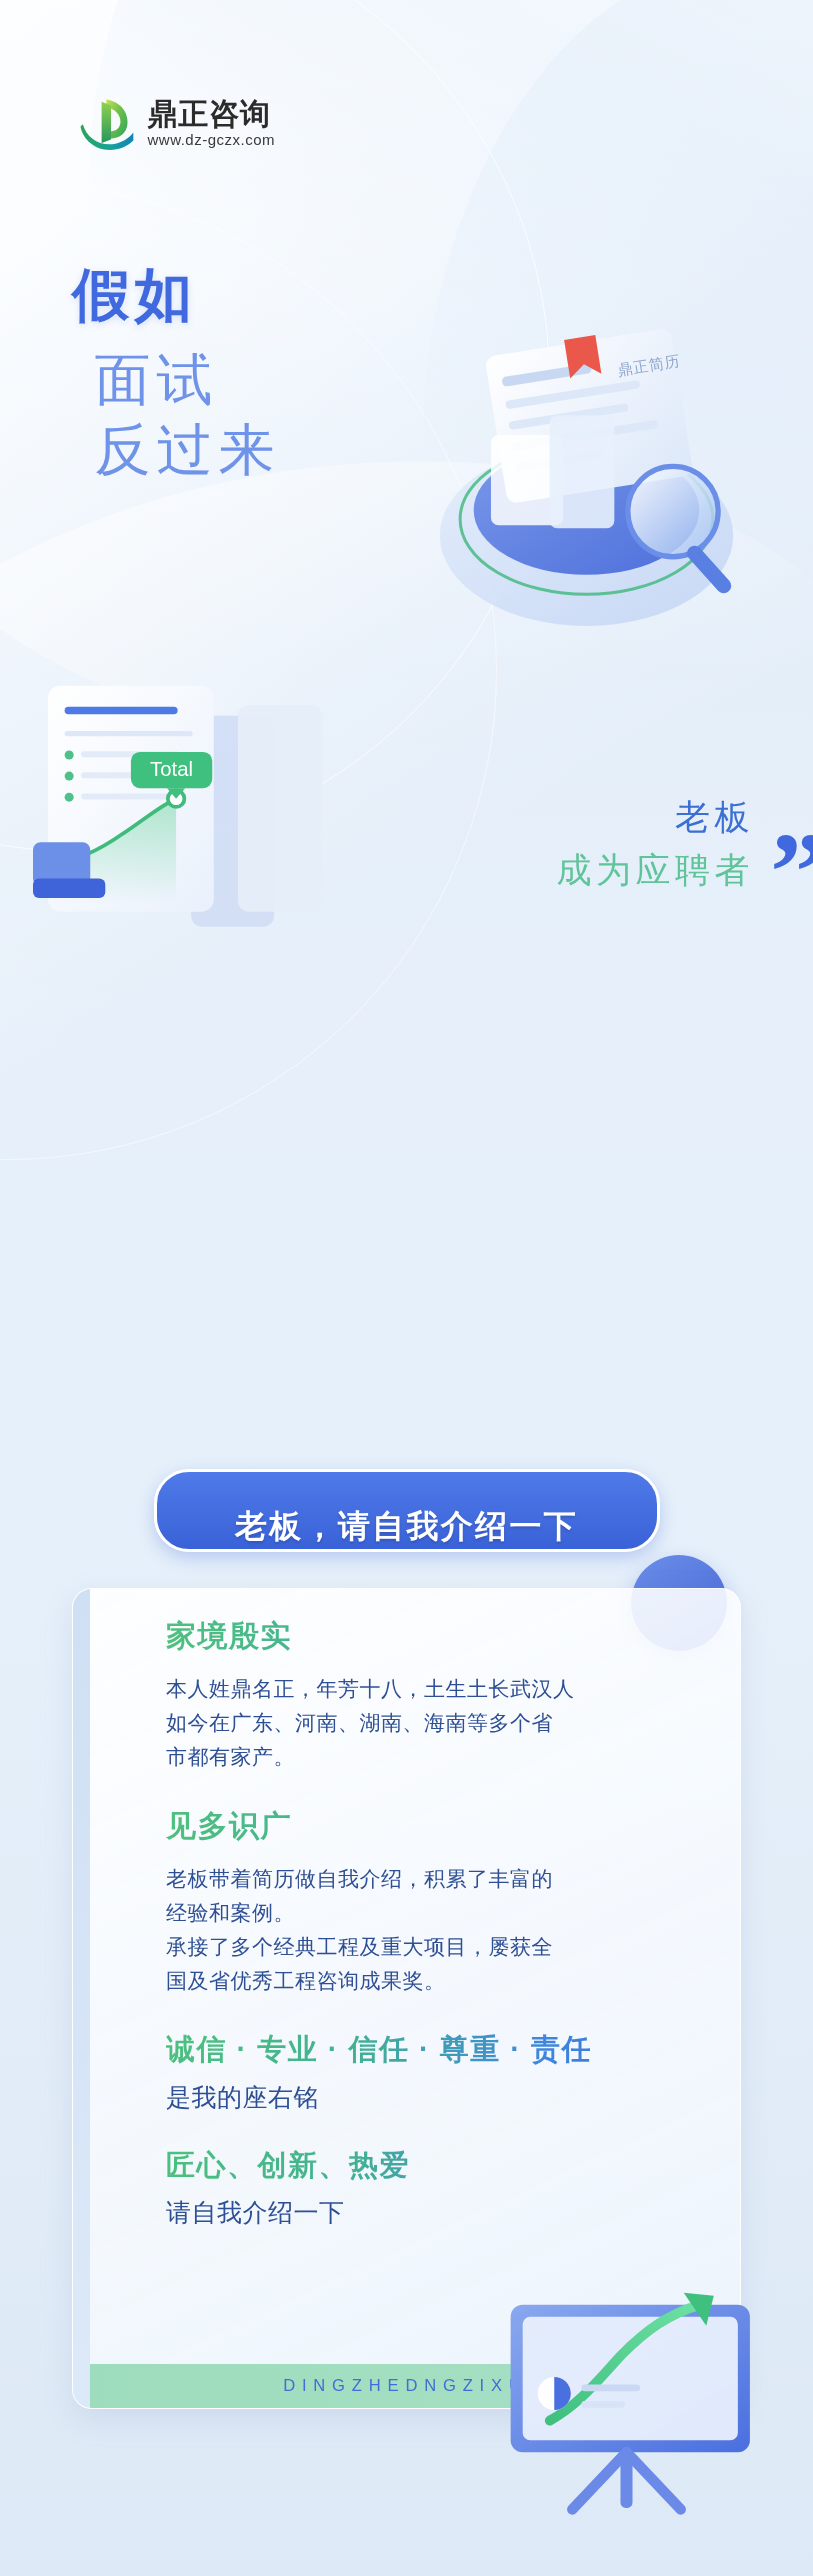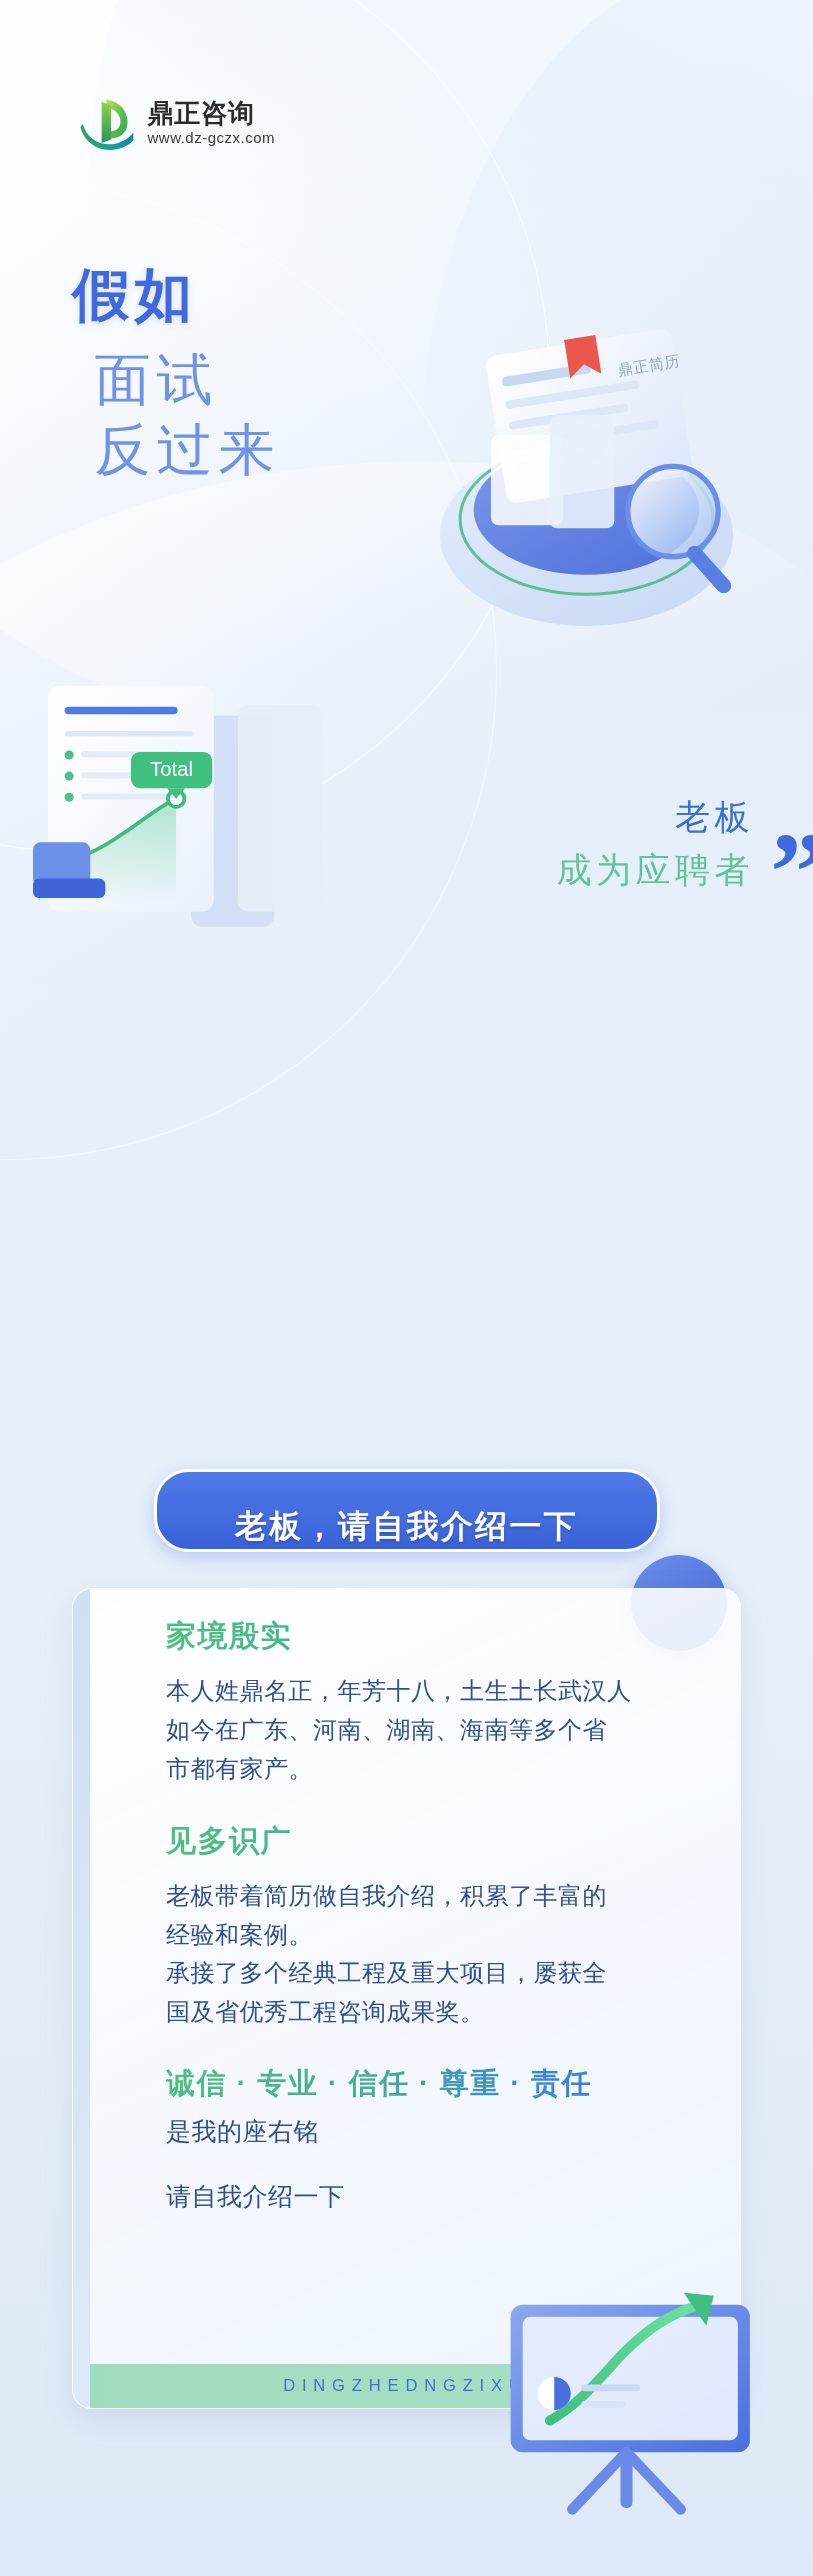--- a/index.html
+++ b/index.html
@@ -56,21 +56,21 @@
   }
 
   
   .logo-row {
     position:absolute; left:78px; top:96px;
     display:flex; align-items:center; gap:10.5px;
   }
   .logo-mark { width:59px; height:54px; flex:0 0 auto; }
   .logo-texts { display:flex; flex-direction:column; }
   .logo-cn {
-    font-size:26px; font-weight:700; letter-spacing:0.8px;
+    font-size:30px; font-weight:700; letter-spacing:0.8px;
     color:#2b2b2b; line-height:1.05;
     font-family:"Liberation Sans", sans-serif;
   }
   .logo-url {
     font-size:15px; color:#3a3a3a; letter-spacing:0.5px; margin-top:1.5px;
     font-family:"Liberation Sans", sans-serif;
   }
 
   
   .hero { position:absolute; left:72px; top:265px; }
@@ -153,21 +153,21 @@
 
   .sec { margin-bottom:32px; }
   .sec-title {
     font-size:30px; font-weight:700; letter-spacing:1.5px;
     background:linear-gradient(90deg,#4fc07e 0%,#3fae9c 45%,#3f7ee0 100%);
     -webkit-background-clip:text; background-clip:text;
     -webkit-text-fill-color:transparent; color:transparent;
     margin-bottom:15px;
   }
   .sec-body {
-    font-size:24px; line-height:1.62; color:#2e4f93; letter-spacing:0.5px;
+    font-size:21px; line-height:1.62; color:#2e4f93; letter-spacing:0.5px;
   }
   .sec-body p { margin:0; }
 
   .motto {
     font-size:29px; font-weight:700; letter-spacing:1.5px;
     background:linear-gradient(90deg,#4cc07f 0%,#43b191 35%,#3e86dd 72%,#3a6ed9 100%);
     -webkit-background-clip:text; background-clip:text;
     -webkit-text-fill-color:transparent; color:transparent;
     margin-bottom:10.5px;
   }
@@ -344,20 +344,21 @@
             <p>国及省优秀工程咨询成果奖。</p>
           </div>
         </div>
 
         <div class="sec">
           <div class="motto">诚信 · 专业 · 信任 · 尊重 · 责任</div>
           <div class="motto-sub">是我的座右铭</div>
         </div>
 
         <div class="sec">
+          <div class="motto">匠心、创新、热爱</div>
           <div class="motto-sub">请自我介绍一下</div>
         </div>
 
       </div>
       <div class="card-footer">
         <span>DINGZHEDNGZIXUN</span>
       </div>
     </div>
   </div>
 

